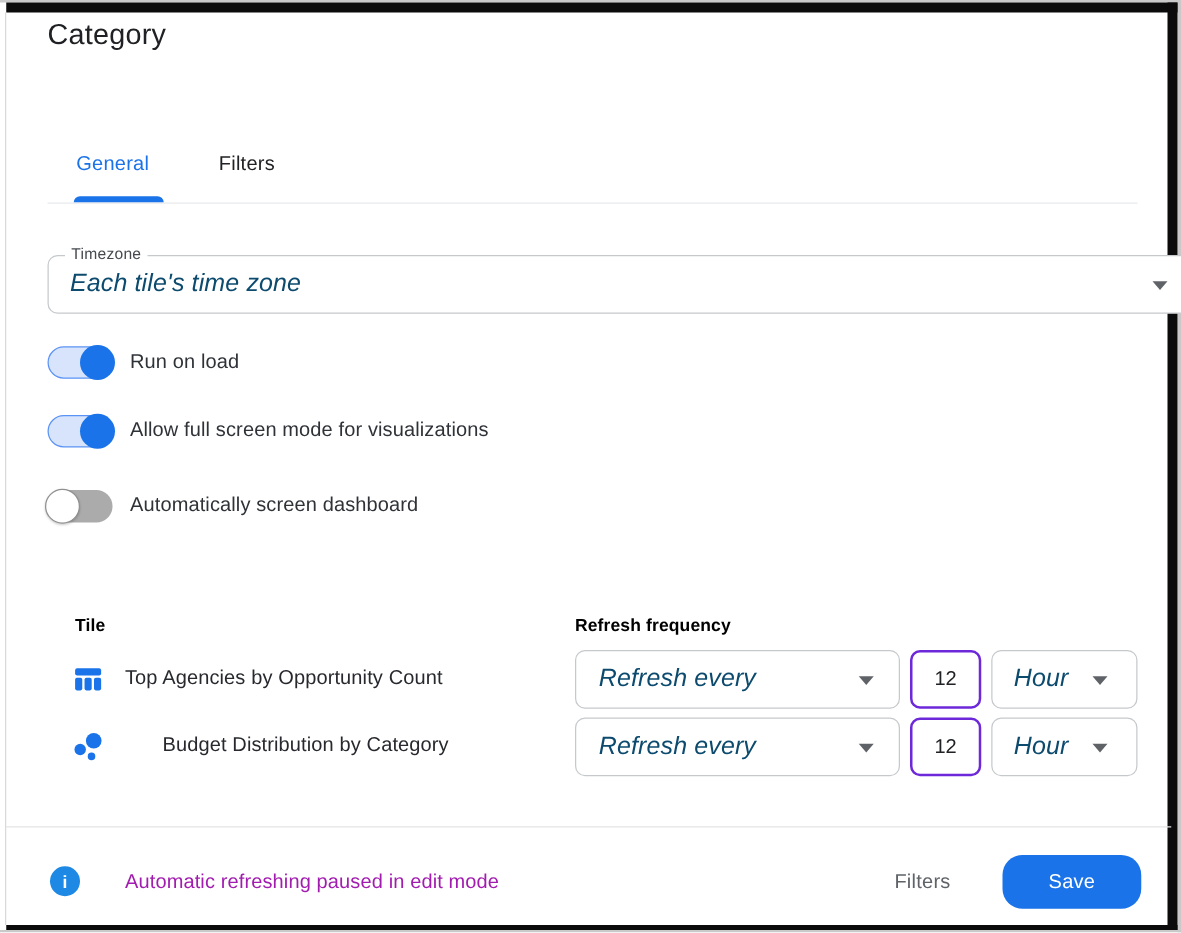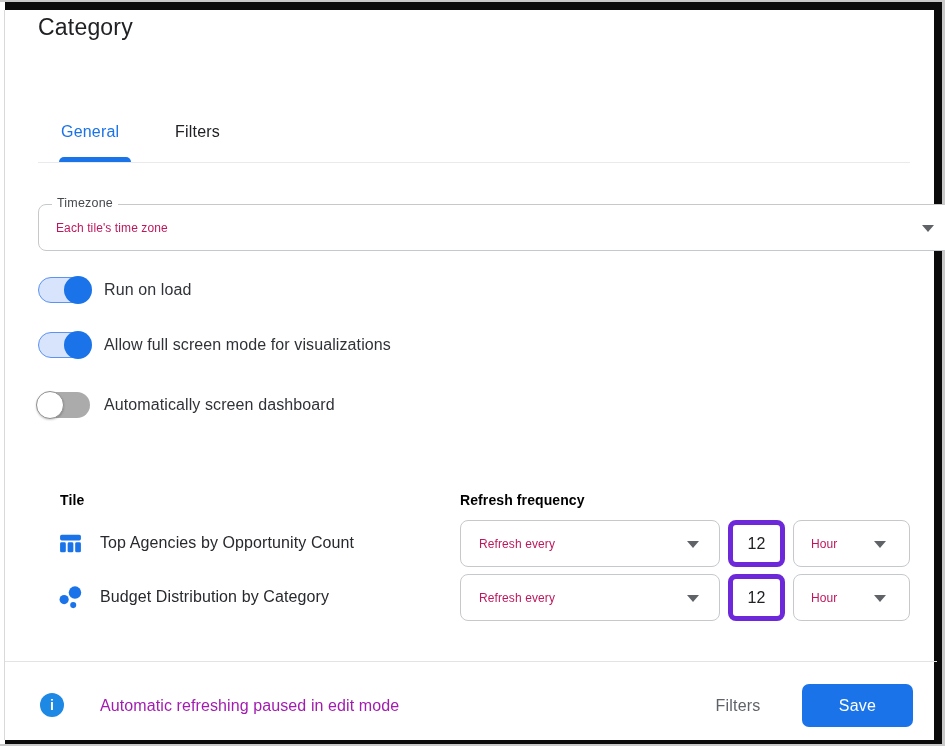--- a/index.html
+++ b/index.html
@@ -27,21 +27,21 @@
   .tab-filters { left:175px; color:#202124; }
   .tab-underline { position:absolute; left:59px; top:157px; width:72px; height:5px; background:#1a73e8; border-radius:5px 5px 0 0; }
   .tabs-divider { position:absolute; left:38px; top:162px; width:872px; height:1px; background:#e8eaed; }
 
   
   .field {
     position:absolute; height:47px; background:#fff;
     border:1px solid #c6c9cc; border-radius:8px;
     display:flex; align-items:center;
   }
-  .field-text { margin-left:18px; font-size:12px; color:#be185d; letter-spacing:.1px; }
+  .field-text { margin-left:18px; font-size:20px; color:#0c4a6e; letter-spacing:.1px;font-style:italic; }
   .caret {
     position:absolute; top:50%; margin-top:-3px;
     width:0; height:0;
     border-left:6px solid transparent; border-right:6px solid transparent;
     border-top:7px solid #5f6368;
   }
   .timezone-field { left:38px; top:204px; width:924px; }
   .timezone-label {
     position:absolute; left:13px; top:-9px; background:#fff; padding:0 5px;
     font-size:12.5px; color:#45494e; letter-spacing:.2px;
@@ -64,28 +64,28 @@
   .toggle-row-3 { top:392px; }
 
   
   .col-header { position:absolute; top:492px; font-size:14px; font-weight:700; color:#000000; letter-spacing:.1px; }
   .col-header-tile { left:60px; }
   .col-header-freq { left:460px; }
 
   .tile-icon { position:absolute; left:58px; width:25px; height:25px; }
   .tile-name { position:absolute; left:100px; font-size:16px; color:#27292e; letter-spacing:.1px; line-height:24px; white-space:nowrap; }
   .row1 .tile-icon { top:531px; } .row1 .tile-name { top:531px; }
-  .row2 .tile-icon { top:585px; } .row2 .tile-name { top:585px; }
+  .row2 .tile-icon { top:585px; } .row2 .tile-name { top:585px;margin-left:30px; }
 
   .mode-select-1 { left:460px; top:520px; width:260px; }
   .mode-select-2 { left:460px; top:574px; width:260px; }
   .mode-select .caret, .unit-select .caret { right:20px; }
   .interval-input {
     position:absolute; width:57px; height:47px; background:#fff;
-    border:5px solid #6d28d9; border-radius:8px;
+    border:2px solid #6d28d9; border-radius:8px;
     text-align:center; font-size:16px; color:#202124; font-family:"Liberation Sans", sans-serif;
     padding:0;
   }
   .interval-1 { left:728px; top:520px; }
   .interval-2 { left:728px; top:574px; }
   .unit-select-1 { left:793px; top:520px; width:117px; }
   .unit-select-2 { left:793px; top:574px; width:117px; }
   .unit-select .field-text { margin-left:17px; }
   .unit-select .caret { right:23px; }
 
@@ -97,21 +97,21 @@
     display:flex; align-items:center; justify-content:center; line-height:1;
   }
   .footer-notice { position:absolute; left:100px; top:694px; line-height:24px; font-size:16px; color:#a21caf; letter-spacing:.1px; }
   .cancel-button {
     position:absolute; left:693px; top:690px; width:90px; height:32px;
     background:none; border:none; font-family:"Liberation Sans", sans-serif;
     font-size:16px; font-weight:500; color:#5f6368; letter-spacing:.2px; cursor:pointer;
   }
   .save-button {
     position:absolute; left:802px; top:684px; width:111px; height:43px;
-    background:#1a73e8; border:none; border-radius:7px;
+    background:#1a73e8; border:none; border-radius:16px;
     font-family:"Liberation Sans", sans-serif; font-size:16px; font-weight:500;
     color:#ffffff; letter-spacing:.2px; cursor:pointer;
   }
 </style>
 </head>
 <body>
 
 <div class="outer-top"></div>
 <div class="outer-right"></div>
 <div class="outer-bottom"></div>

